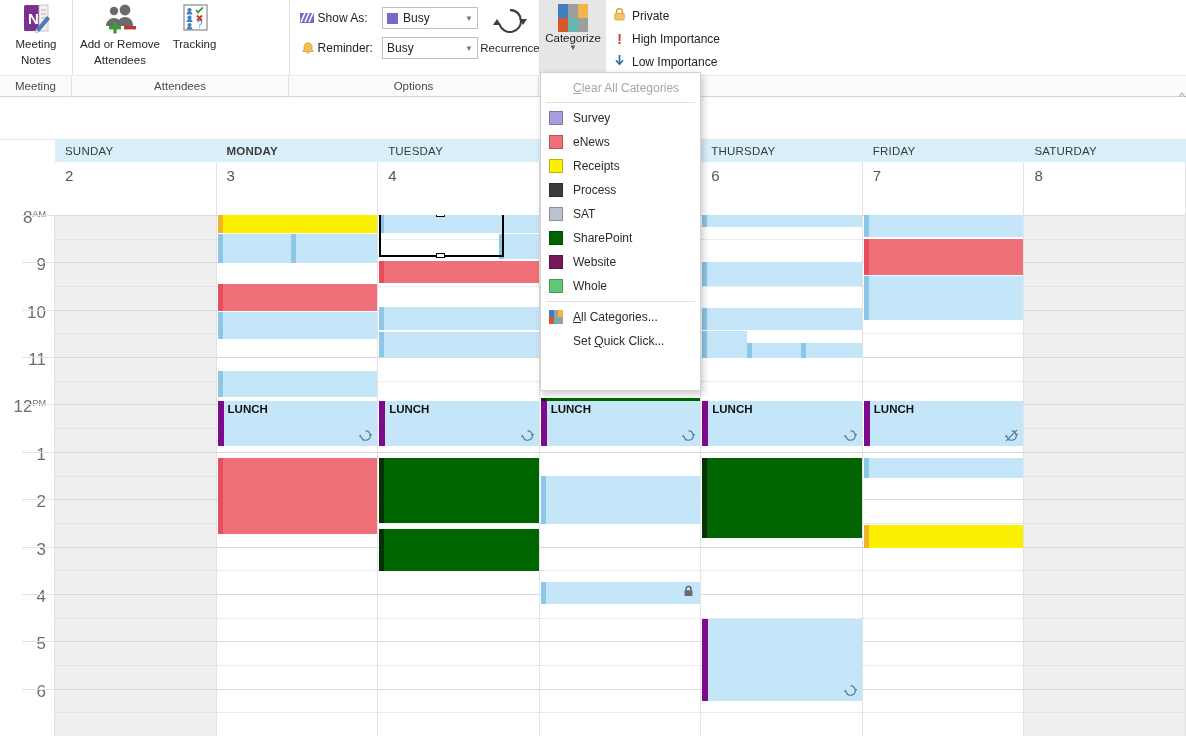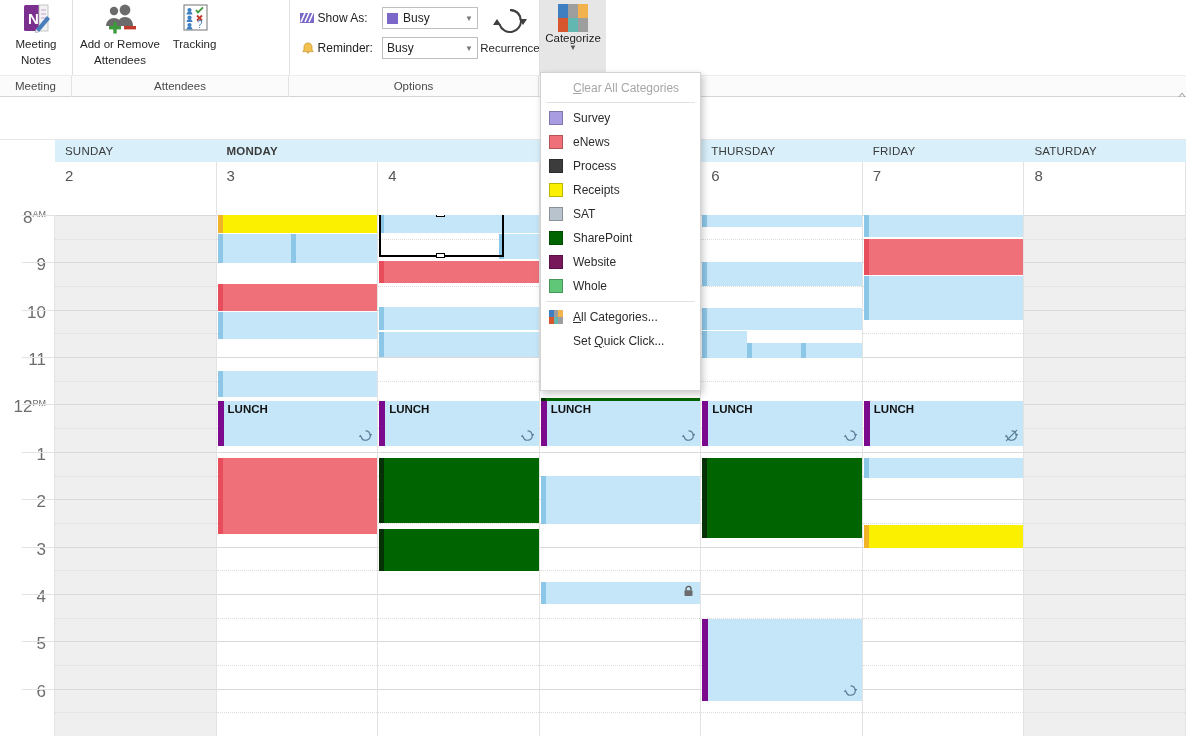--- a/index.html
+++ b/index.html
@@ -273,20 +273,45 @@
               <span style="background:#f2b34e"></span>
             <span style="background:#d8562d"></span>
               <span style="background:#62b8b0"></span>
               <span style="background:#9e9e9e"></span>
           </span>
           <span class="lbl">Categorize</span>
           <span class="caret2">▼</span>
         </div>
       </div>
 
+      <div class="rgroup privgrp" style="border-left:none">
+        <div style="width:100%">
+          <div class="privrow">
+            <span>
+              <svg width="13" height="14" viewBox="0 0 13 14">
+                <path d="M3.6 6.5 V4.6 a2.9 2.9 0 0 1 5.8 0 V6.5" fill="none" stroke="#d8a43a" stroke-width="1.5"></path>
+                <rect x="1.8" y="6.3" width="9.4" height="6.6" rx="1" fill="#f2c671" stroke="#d8a43a" stroke-width="0.9"></rect>
+              </svg>
+            </span>
+            <span>Private</span>
+          </div>
+          <div class="privrow">
+            <span style="color:#c0392b;font-weight:bold;font-size:14px;width:13px;display:inline-block;text-align:center;">!</span>
+            <span>High Importance</span>
+          </div>
+          <div class="privrow">
+            <span>
+              <svg width="13" height="13" viewBox="0 0 13 13">
+                <path d="M6.5 1 V9 M3 6.2 L6.5 10.2 L10 6.2" fill="none" stroke="#2f6ea5" stroke-width="1.7"></path>
+              </svg>
+            </span>
+            <span>Low Importance</span>
+          </div>
+        </div>
+      </div>
     </div>
 
     <div class="rlabels">
       <div class="glabel" style="left:0;width:72px">Meeting Notes</div>
       <div class="glabel" style="left:72px;width:217px">Attendees</div>
       <div class="glabel" style="left:289px;width:250px">Options</div>
     </div>
     <div class="topgrip">
       <svg width="8" height="6" viewBox="0 0 8 6">
           <path d="M1 5 L4 1 L7 5" fill="none" stroke="#999" stroke-width="1"></path>
@@ -342,20 +367,21 @@
           <line x1="9.8" y1="9.8" x2="14" y2="14.5" stroke="#2f6ea5" stroke-width="1.4"></line>
         </svg>
       </span>
     </div>
   </div>
 
   <div class="grid">
     <div class="dayhdrs" id="dayhdrs">
         <div class="dayhdr" style="left: 0px; width: 161.571px;">SUNDAY</div>
         <div class="dayhdr" style="left: 161.571px; width: 161.571px; font-weight: bold;">MONDAY</div>
+        <div class="dayhdr" style="left: 323.143px; width: 161.571px;">TUESDAY</div>
         <div class="dayhdr" style="left: 484.714px; width: 161.571px;">WEDNESDAY</div>
         <div class="dayhdr" style="left: 646.286px; width: 161.571px;">THURSDAY</div>
         <div class="dayhdr" style="left: 807.857px; width: 161.571px;">FRIDAY</div>
         <div class="dayhdr" style="left: 969.429px; width: 161.571px;">SATURDAY</div>
       </div>
     <div class="alldayrow" id="alldayrow">
         <div class="daynum" style="left: 0px; width: 161.571px; top: 0px; position: absolute; height: 53px; padding-top: 5px; border-right: 1px solid rgb(227, 227, 227);">2</div>
         <div class="daynum" style="left: 161.571px; width: 161.571px; top: 0px; position: absolute; height: 53px; padding-top: 5px; border-right: 1px solid rgb(227, 227, 227);">3</div>
         <div class="daynum" style="left: 323.143px; width: 161.571px; top: 0px; position: absolute; height: 53px; padding-top: 5px; border-right: 1px solid rgb(227, 227, 227);">4</div>
         <div class="daynum" style="left: 484.714px; width: 161.571px; top: 0px; position: absolute; height: 53px; padding-top: 5px; border-right: 1px solid rgb(227, 227, 227);">5</div>
@@ -713,26 +739,26 @@
       <div class="sep"></div>
       <div class="mitem">
         <span class="sw" style="background: rgb(169, 156, 224);"></span>
         <span>Survey</span>
       </div>
       <div class="mitem">
         <span class="sw" style="background: rgb(239, 112, 120);"></span>
         <span>eNews</span>
       </div>
       <div class="mitem">
+        <span class="sw" style="background: rgb(251, 240, 0);"></span>
+        <span>Receipts</span>
+      </div>
+      <div class="mitem">
         <span class="sw" style="background: rgb(60, 60, 60);"></span>
         <span>Process</span>
-      </div>
-      <div class="mitem">
-        <span class="sw" style="background: rgb(251, 240, 0);"></span>
-        <span>Receipts</span>
       </div>
       <div class="mitem">
         <span class="sw" style="background: rgb(185, 195, 205);"></span>
         <span>SAT</span>
       </div>
       <div class="mitem">
         <span class="sw" style="background: rgb(0, 100, 0);"></span>
         <span>SharePoint</span>
       </div>
       <div class="mitem">

